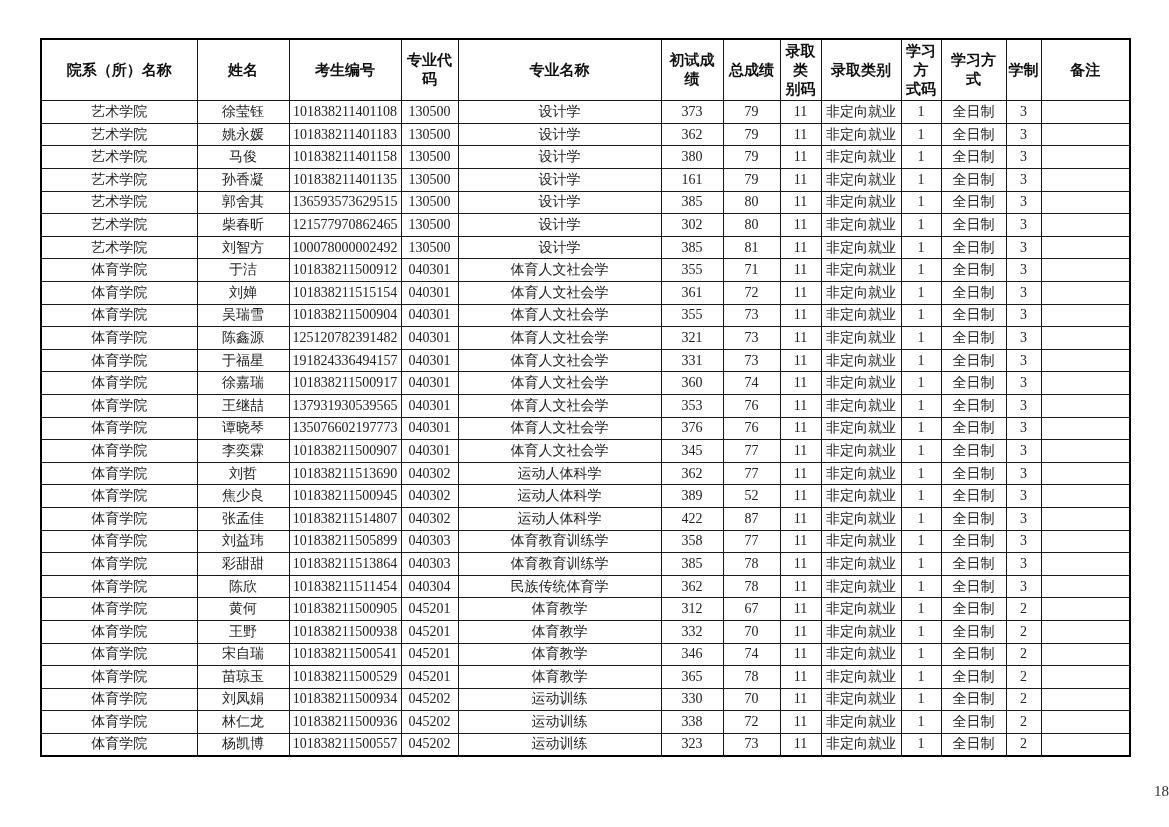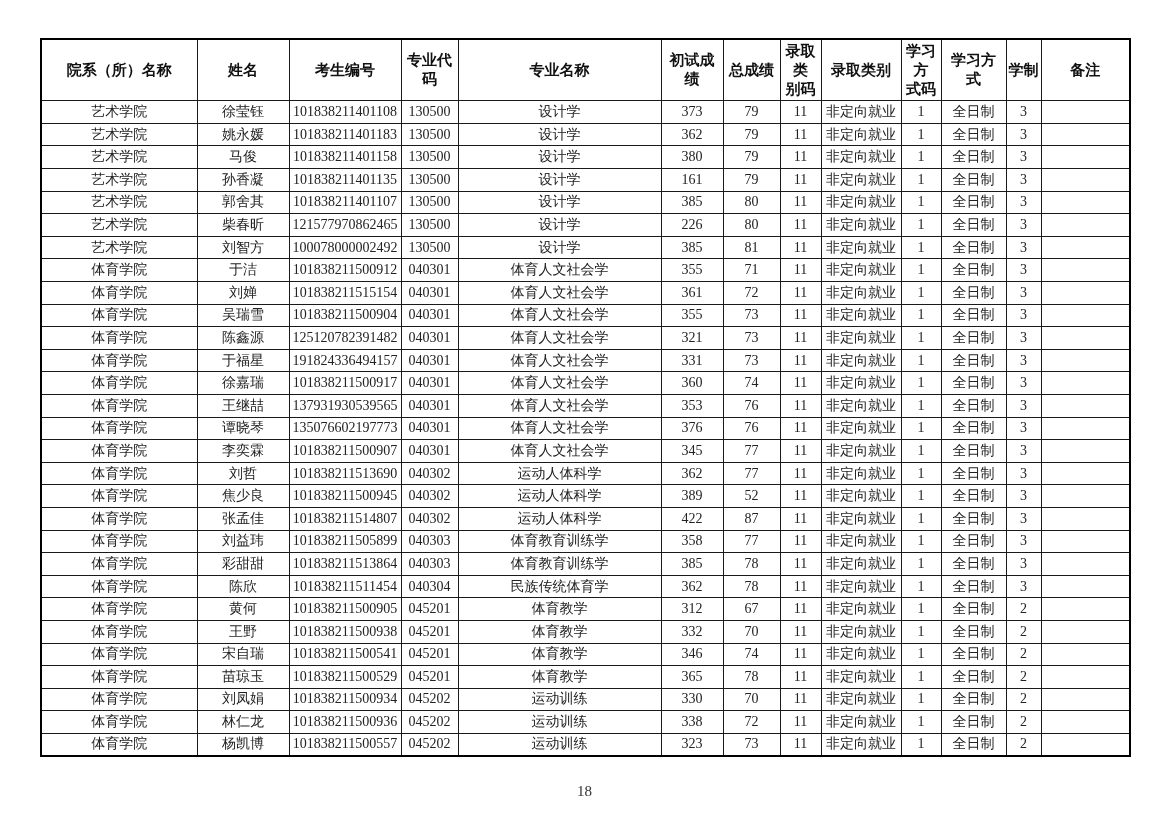--- a/index.html
+++ b/index.html
@@ -43,21 +43,21 @@
     font-size: 14px;
     line-height: 1;
     padding: 1px 2px;
     white-space: nowrap;
     color: #222222;
   }
   .page-number {
     position: absolute;
     left: 0; right: 0;
     top: 783px;
-    text-align: center;
+    text-align: right;
     font-size: 15px;
     color: #333333;
   }
 </style>
 </head>
 <body>
 
 <div class="page">
   <table class="results">
     <colgroup>
@@ -154,39 +154,39 @@
           <td>11</td>
           <td>非定向就业</td>
           <td>1</td>
           <td>全日制</td>
           <td>3</td>
           <td></td>
         </tr>
         <tr>
           <td>艺术学院</td>
           <td>郭舍其</td>
-          <td>101838211401107</td>
+          <td>136593573629515</td>
           <td>130500</td>
           <td>设计学</td>
           <td>385</td>
           <td>80</td>
           <td>11</td>
           <td>非定向就业</td>
           <td>1</td>
           <td>全日制</td>
           <td>3</td>
           <td></td>
         </tr>
         <tr>
           <td>艺术学院</td>
           <td>柴春昕</td>
           <td>121577970862465</td>
           <td>130500</td>
           <td>设计学</td>
-          <td>226</td>
+          <td>302</td>
           <td>80</td>
           <td>11</td>
           <td>非定向就业</td>
           <td>1</td>
           <td>全日制</td>
           <td>3</td>
           <td></td>
         </tr>
         <tr>
           <td>艺术学院</td>

